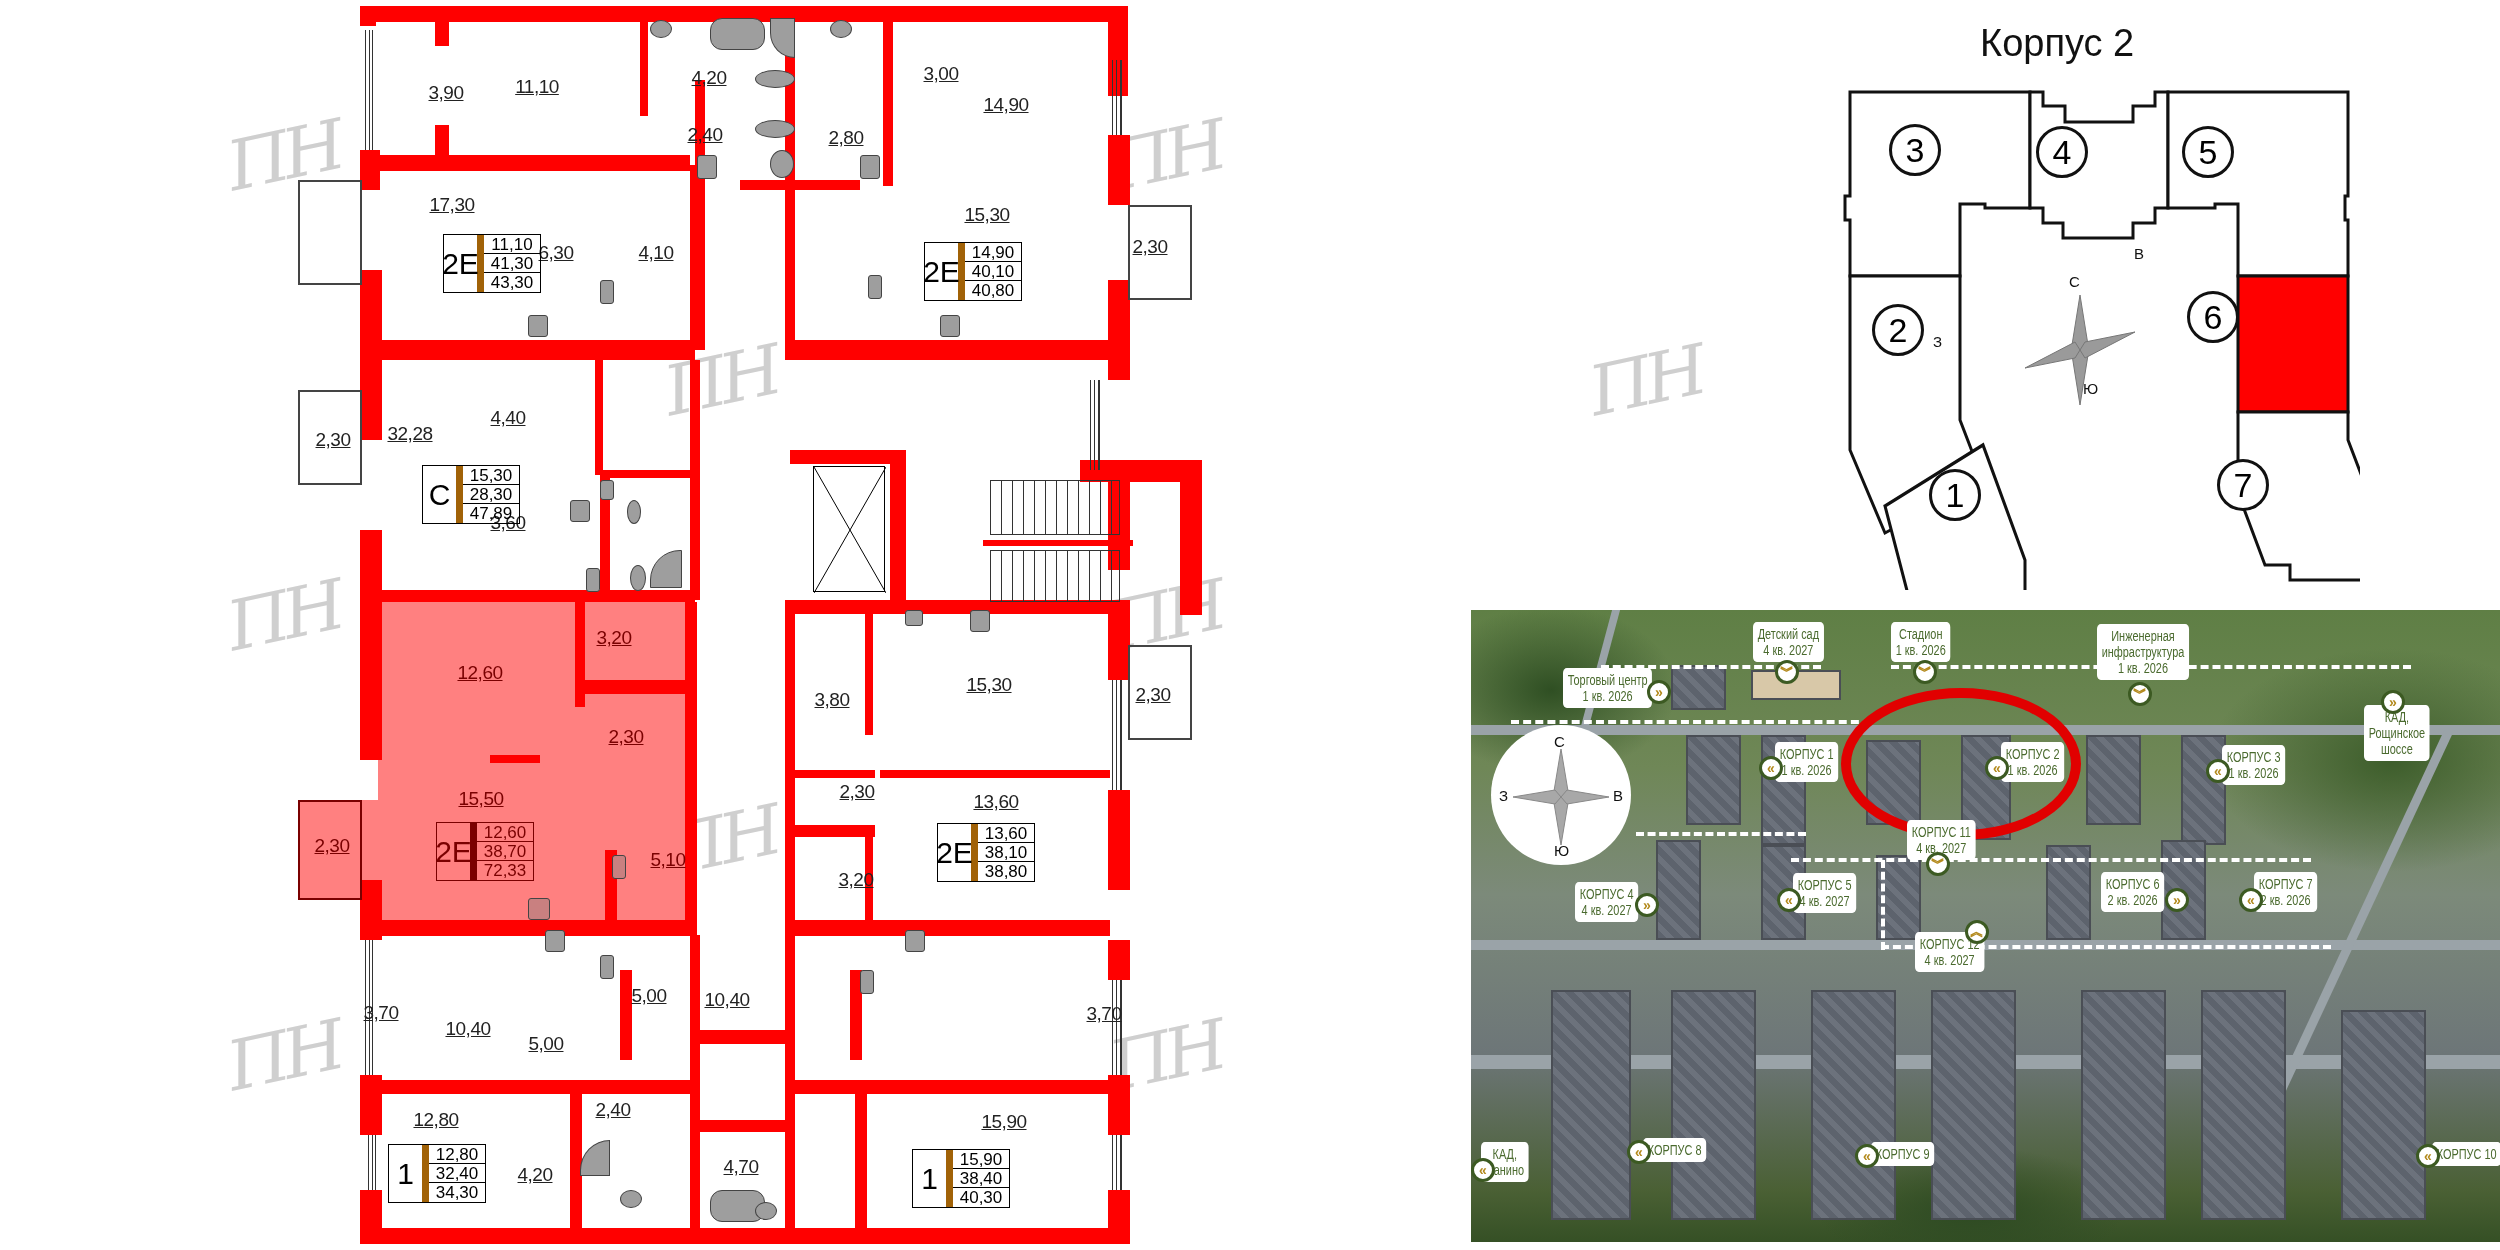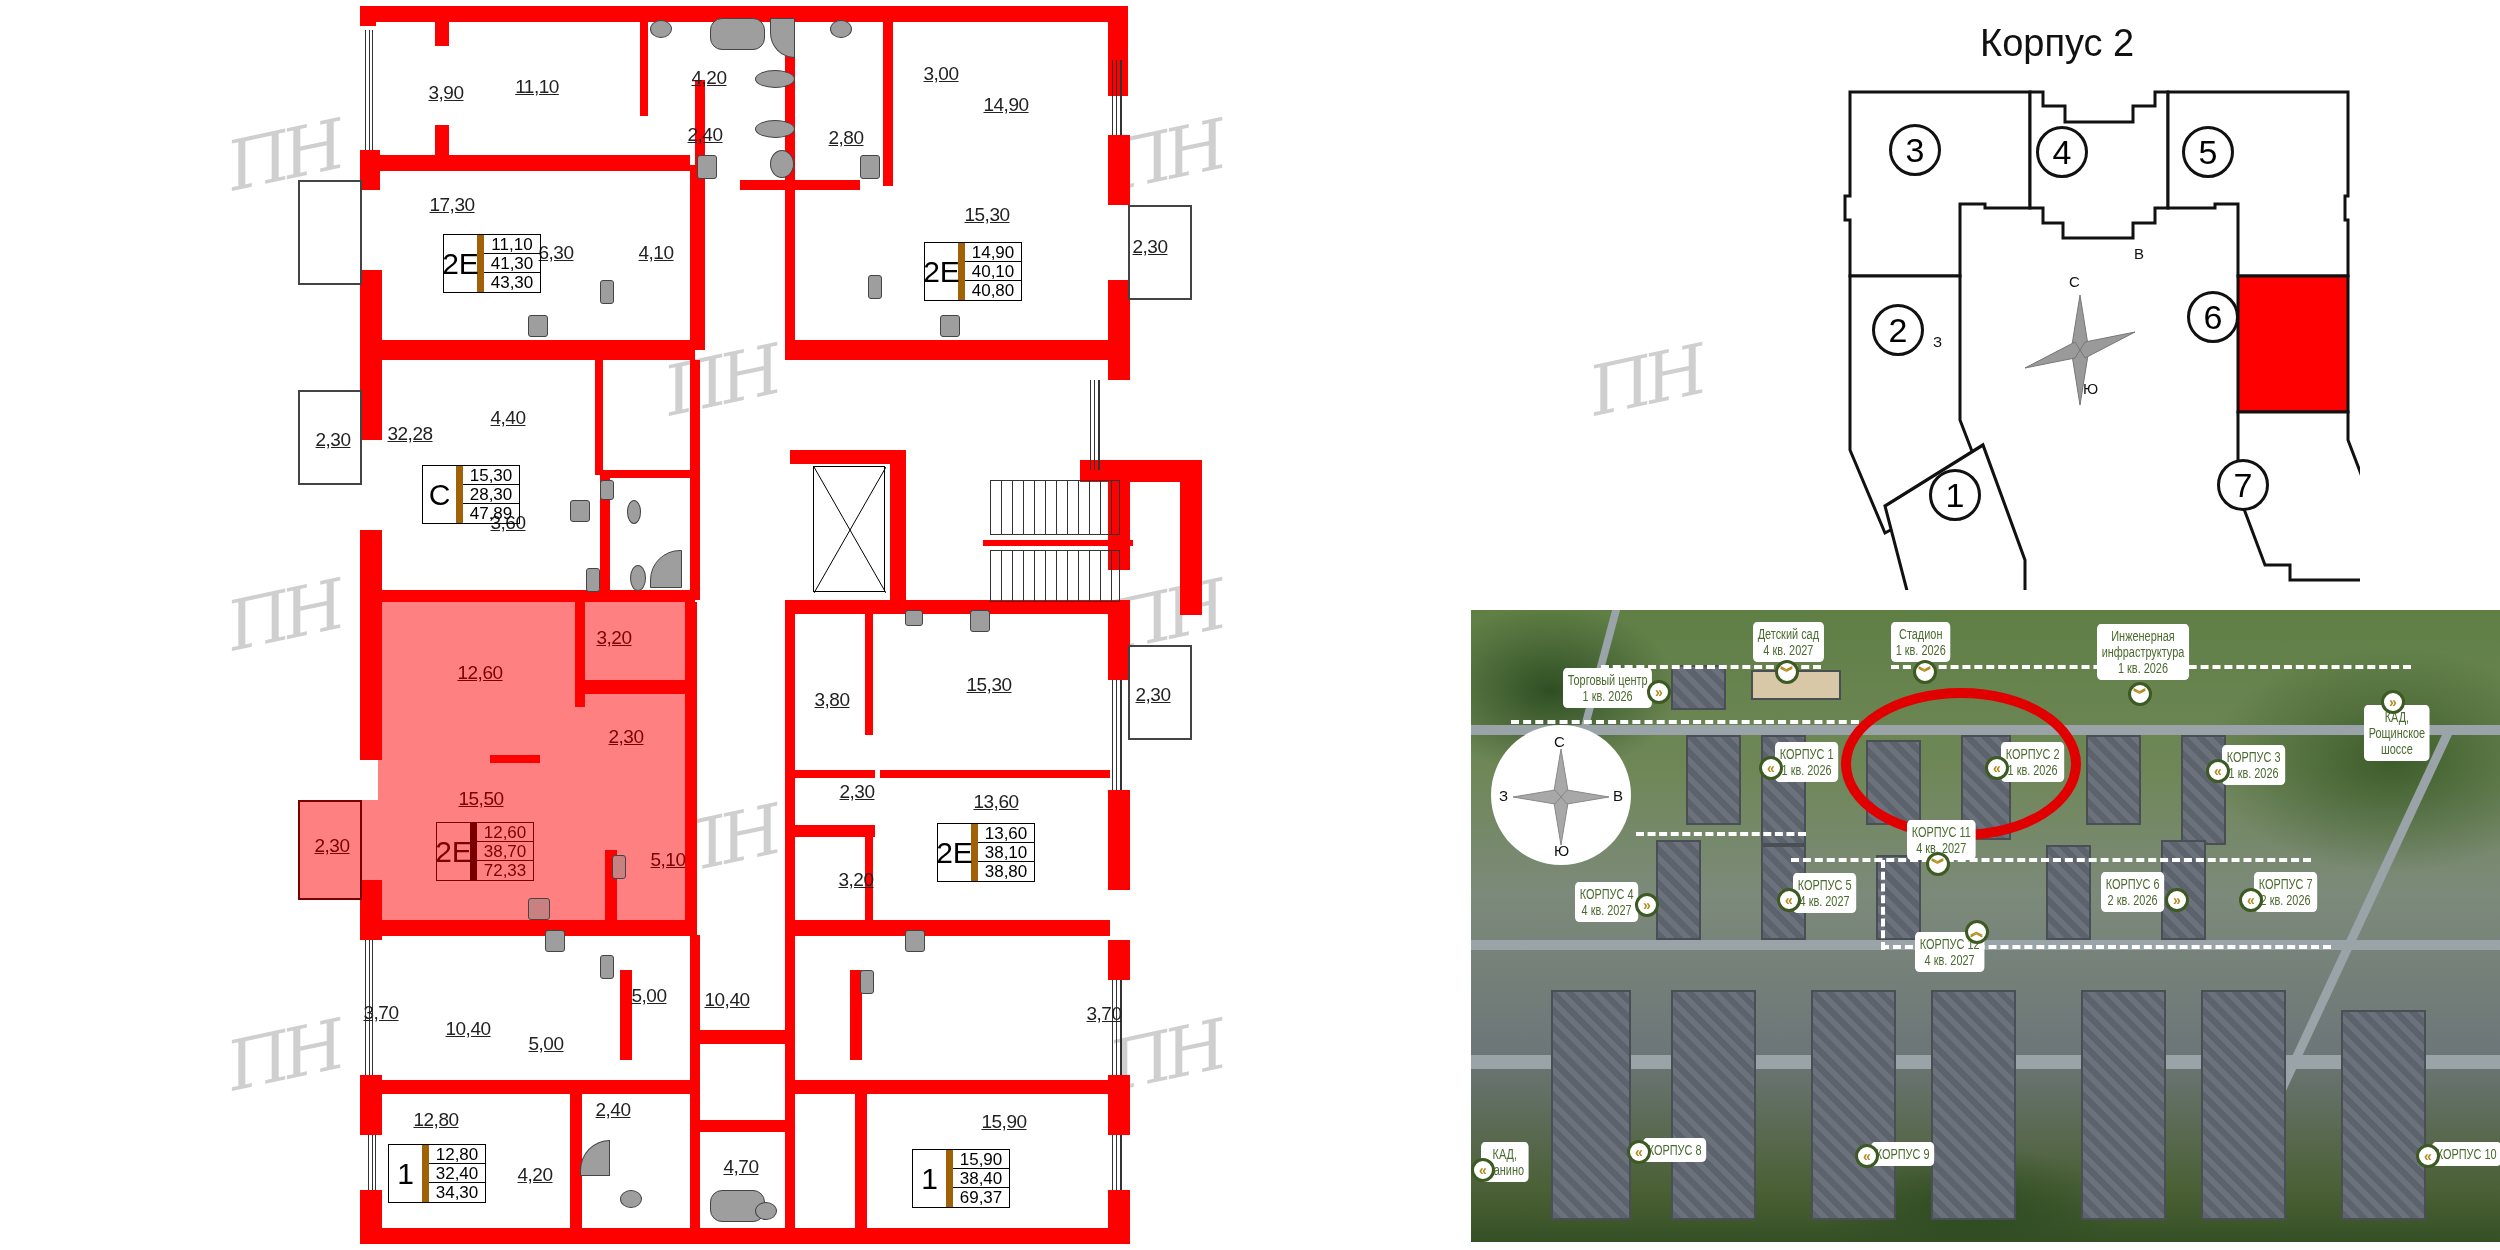--- a/index.html
+++ b/index.html
@@ -285,21 +285,21 @@
       <span>12,80</span>
       <span>32,40</span>
       <span>34,30</span>
     </div>
   </div>
   <div class="apt-card" style="left:912px;top:1149px;">
     <div class="type">1</div>
     <div class="vals">
       <span>15,90</span>
       <span>38,40</span>
-      <span>69,37</span>
+      <span>40,30</span>
     </div>
   </div>
 </div>
 
 <div id="scheme-title">Корпус 2</div>
 
 <svg style="position:absolute;left:1840px;top:80px;" width="520" height="510" viewBox="0 0 520 510">
 
   <path d="M10 12 L190 12 L190 128 L145 128 L145 124 L120 124 L120 196 L10 196 L10 140 L5 140 L5 116 L10 116 Z" fill="#fff" stroke="#111" stroke-width="3"></path>
 

